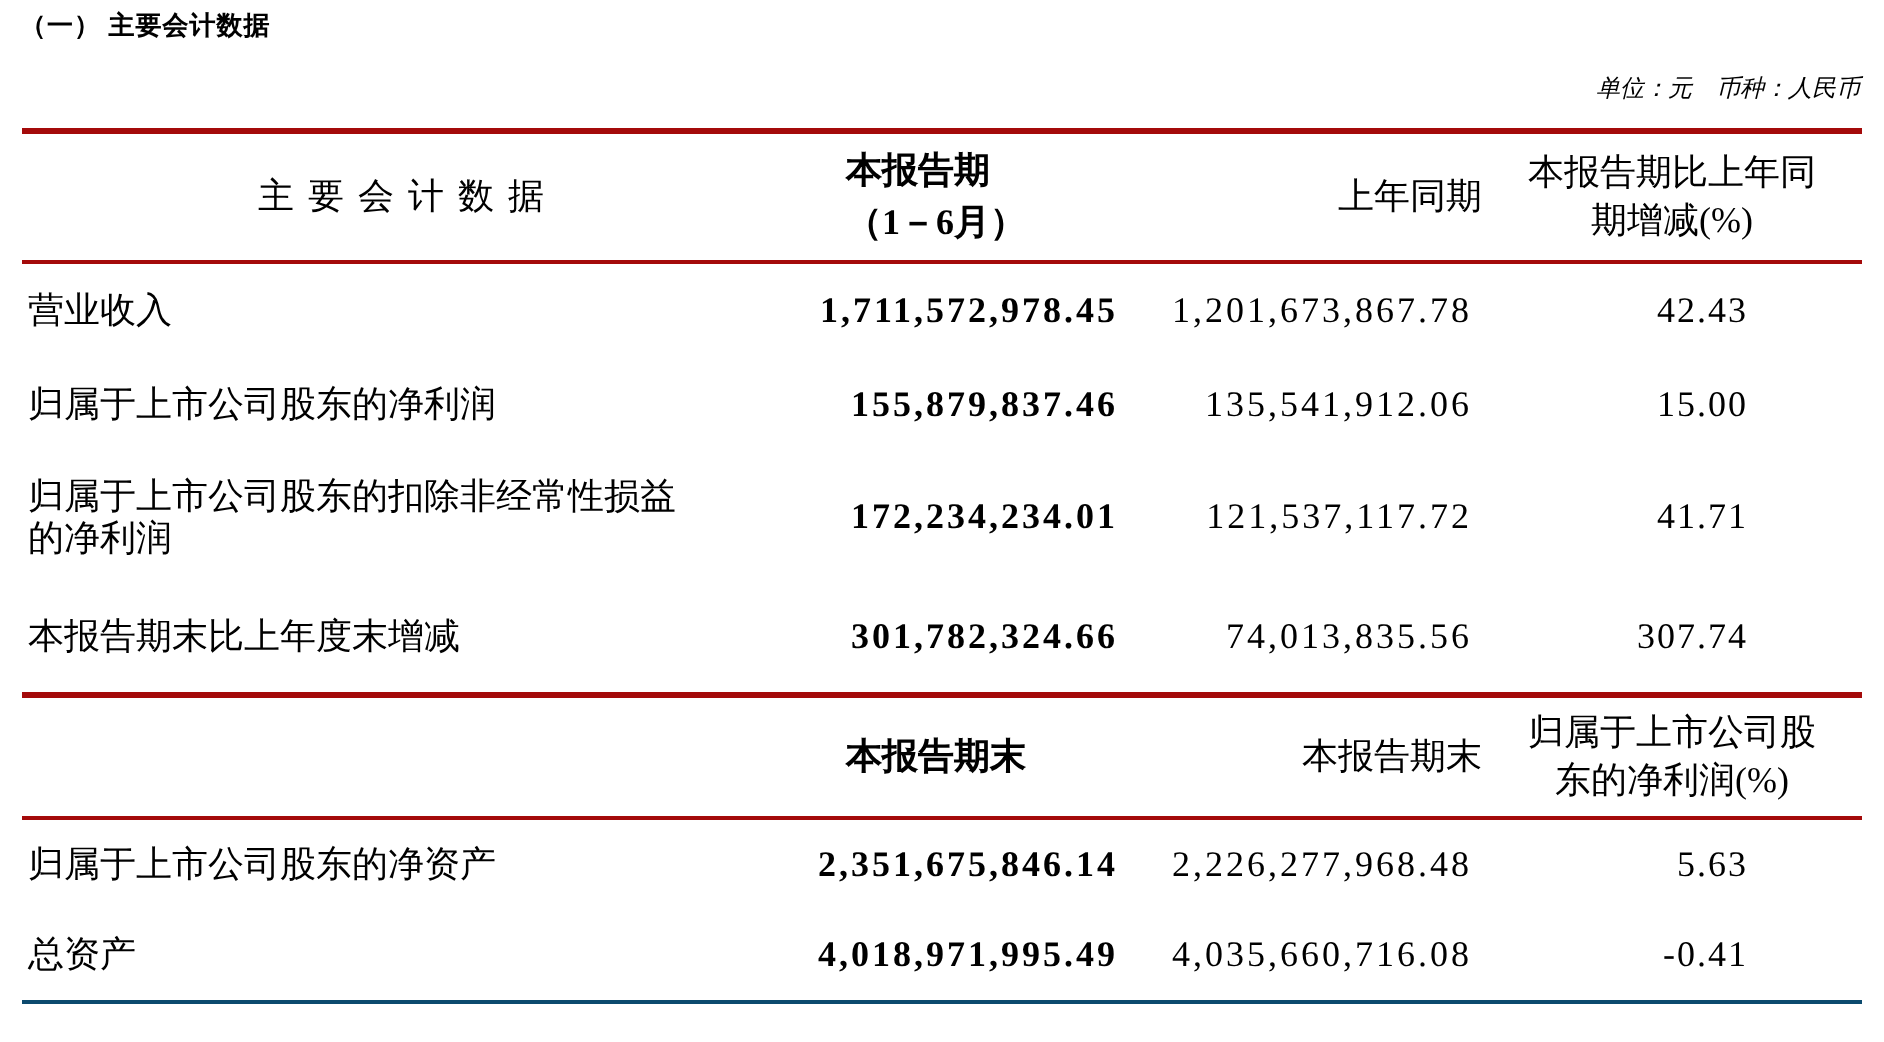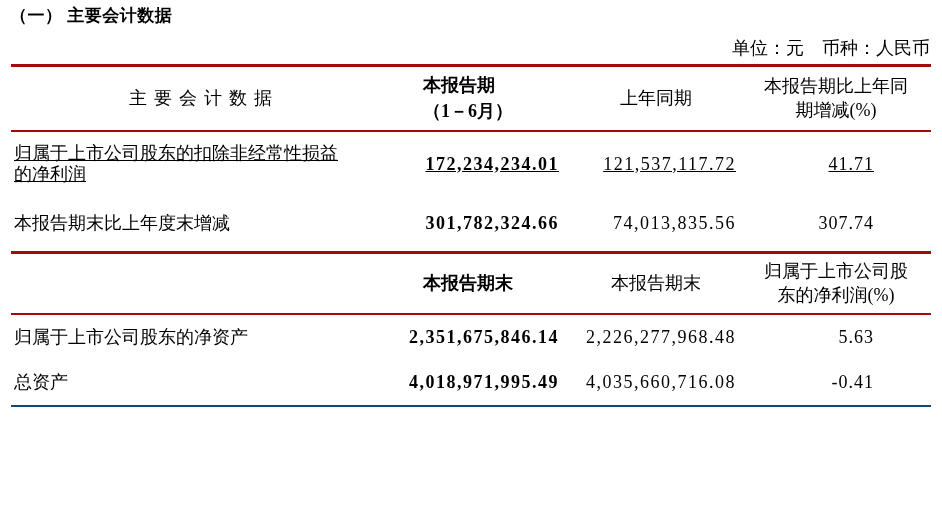--- a/index.html
+++ b/index.html
@@ -7,49 +7,49 @@
   .page {
     position:relative;
     width:942px; height:521px;
     background:#ffffff;
     color:#000000;
     font-family:"Liberation Serif","DejaVu Serif",serif;
     overflow:hidden;
   }
   .title {
     position:absolute; top:4px; left:10px;
-    font-size:17px; font-weight:bold; letter-spacing:0.5px;
+    font-size:13px; font-weight:bold; letter-spacing:0.5px;
     white-space:pre;
   }
   .unit-note {
     position:absolute; top:36px; right:12px;
-    font-size:18px; white-space:pre;
+    font-size:12px; white-space:pre;font-style:italic;
   }
   table.acct {
     position:absolute; top:64px; left:11px;
     width:920px; border-collapse:collapse; table-layout:fixed;
   }
   td { font-size:18px; vertical-align:middle; padding:0; font-weight:normal; }
   tr.hdr1 { border-top:3px solid #a40a0a; border-bottom:2px solid #a40a0a; height:65px; }
   tr.r1 { height:48px; }
   tr.r2 { height:47px; }
-  tr.r3 { height:66px;text-decoration:underline; }
+  tr.r3 { height:66px; }
   tr.r4 { height:56px; border-bottom:3px solid #a40a0a; }
   tr.hdr2 { border-bottom:2px solid #a40a0a; height:61px; }
   tr.r5 { height:47px; }
   tr.r6 { height:45px; border-bottom:2px solid #0c4a6e; }
 
   .c-label { text-align:left; padding-left:3px; line-height:21px; }
   .label-inner { max-width:332px; }
   .h-main { text-align:center; letter-spacing:7px; padding-left:7px; }
   .h-cur-inner { padding-left:33px; line-height:26px; font-weight:bold; text-align:left; }
   .c-cur   { text-align:right; padding-right:12px; font-weight:bold; letter-spacing:1.5px; }
   .c-prior { text-align:right; padding-right:5px;  letter-spacing:1.5px; }
   .c-pct   { text-align:right; padding-right:57px; letter-spacing:1px; }
-  .h-prior { text-align:center; }
+  .h-prior { text-align:right; }
   .h-pct-inner { width:152px; margin:0 auto; text-align:center; line-height:24px; }
 </style>
 </head>
 <body>
 
 <div class="page">
 
   <div class="title">（一） 主要会计数据</div>
 
   <div class="unit-note">单位：元　币种：人民币</div>
@@ -70,20 +70,36 @@
           <div>本报告期</div>
           <div>（1－6月）</div>
         </div>
       </td>
       <td class="h-prior">上年同期</td>
       <td>
         <div class="h-pct-inner">本报告期比上年同期增减(%)</div>
       </td>
     </tr>
 
+    <tr class="r1">
+      <td class="c-label">
+            <div class="label-inner">营业收入</div>
+          </td>
+      <td class="c-cur">1,711,572,978.45</td>
+      <td class="c-prior">1,201,673,867.78</td>
+      <td class="c-pct">42.43</td>
+    </tr>
+    <tr class="r2">
+      <td class="c-label">
+            <div class="label-inner">归属于上市公司股东的净利润</div>
+          </td>
+      <td class="c-cur">155,879,837.46</td>
+      <td class="c-prior">135,541,912.06</td>
+      <td class="c-pct">15.00</td>
+    </tr>
     <tr class="r3">
       <td class="c-label">
             <div class="label-inner">归属于上市公司股东的扣除非经常性损益的净利润</div>
           </td>
       <td class="c-cur">172,234,234.01</td>
       <td class="c-prior">121,537,117.72</td>
       <td class="c-pct">41.71</td>
     </tr>
     <tr class="r4">
       <td class="c-label">

